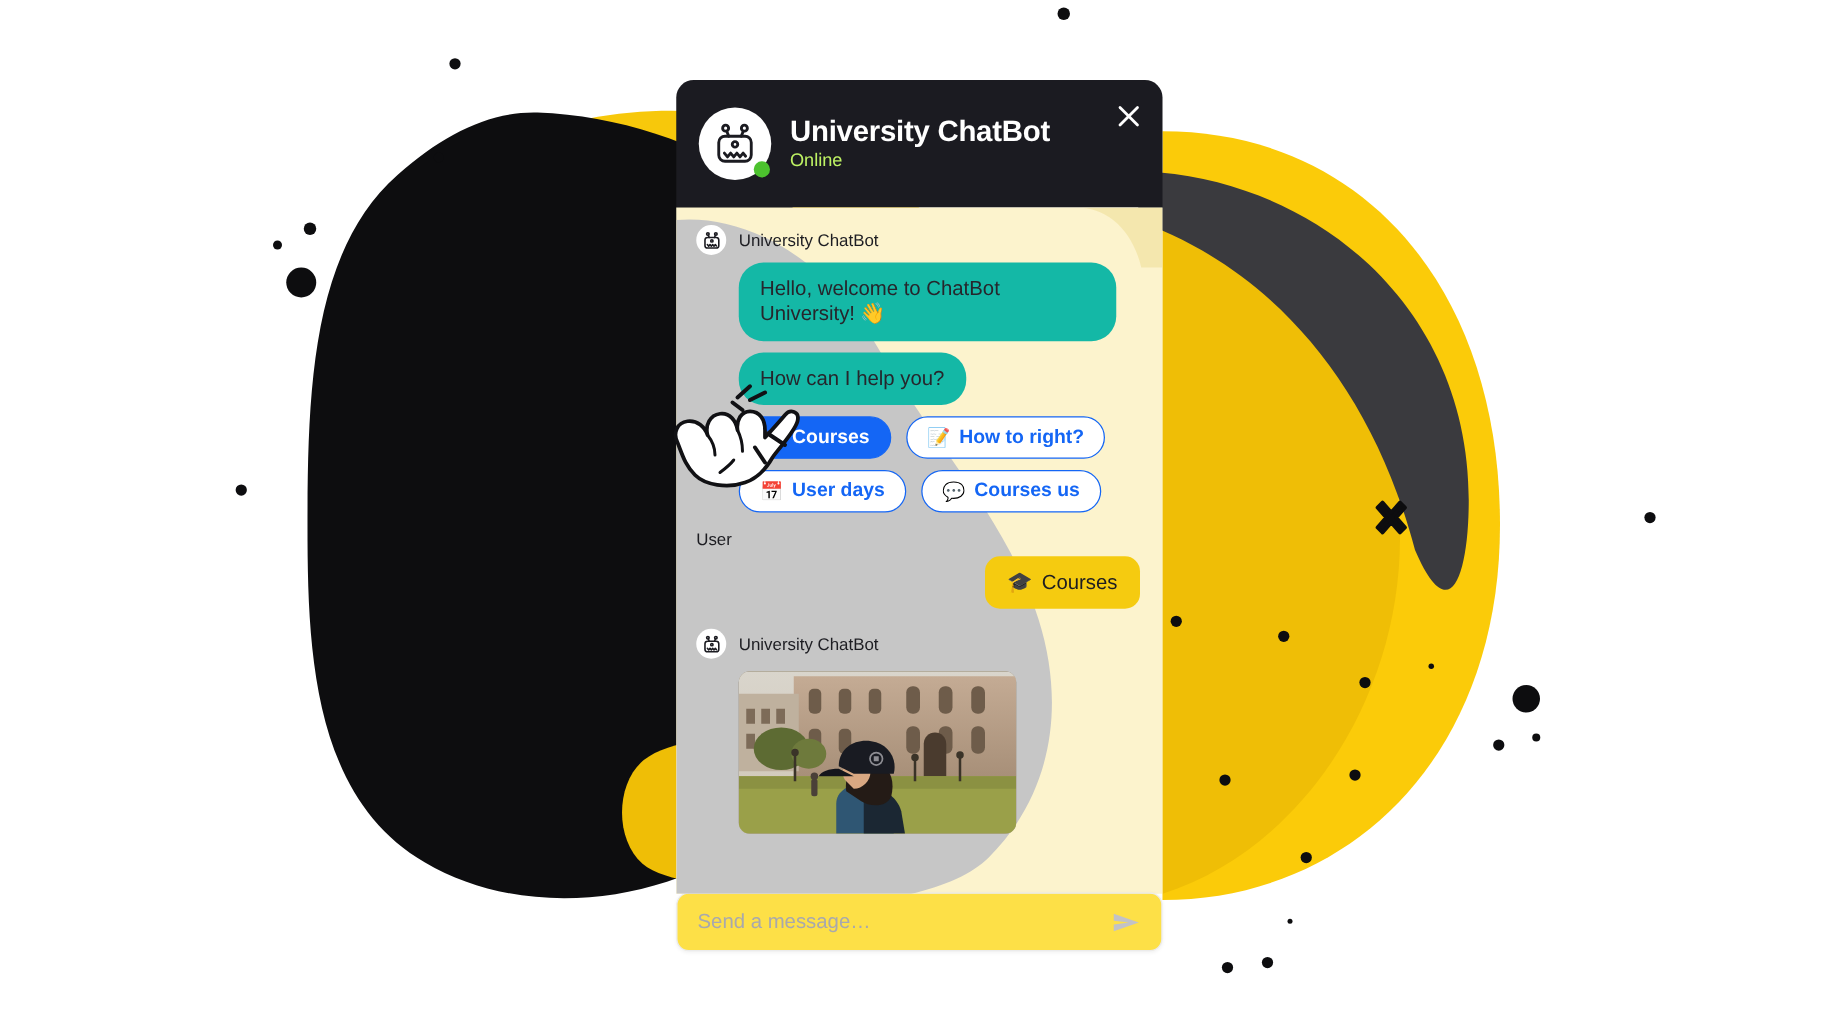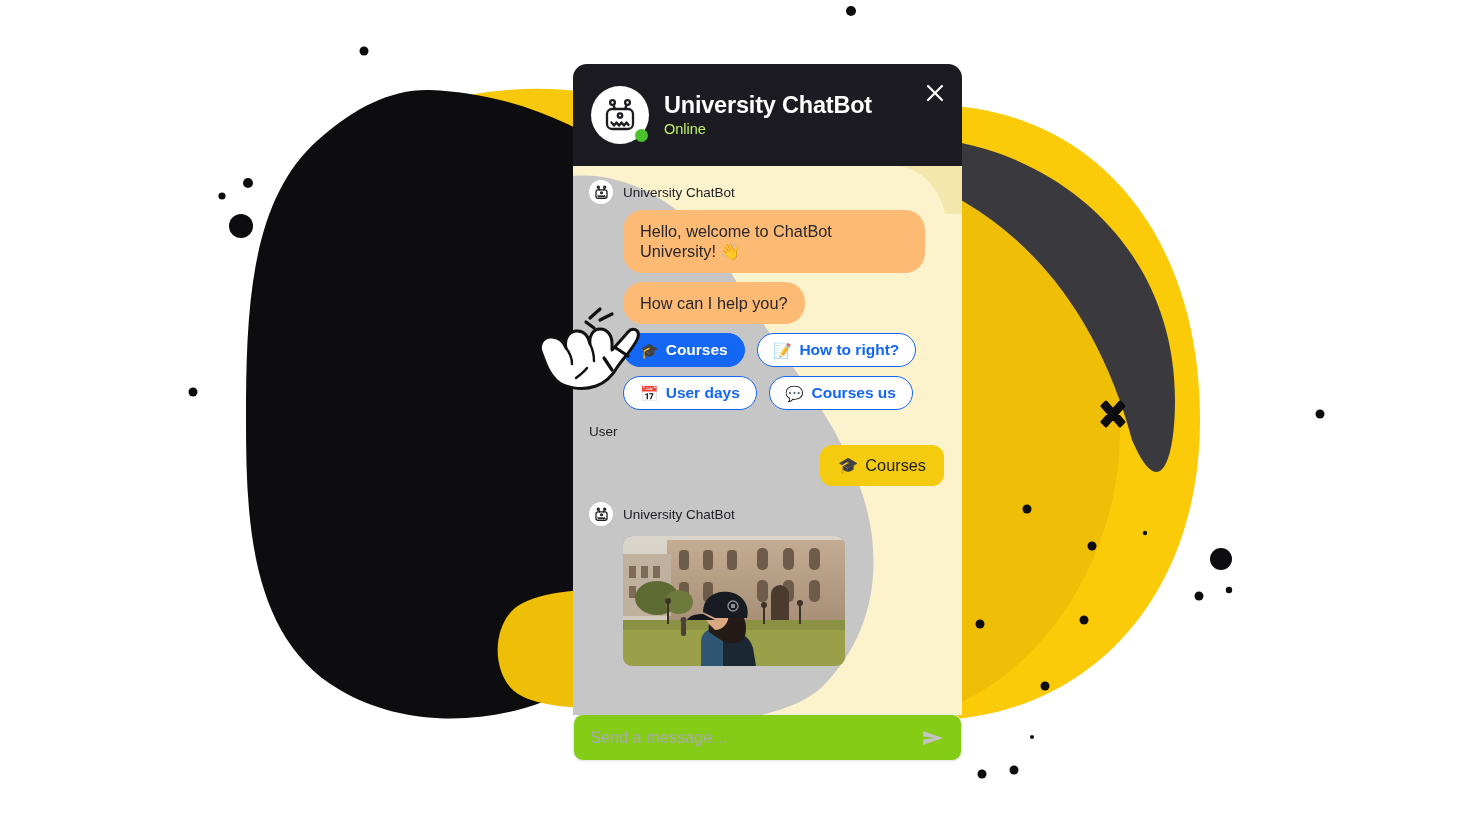--- a/index.html
+++ b/index.html
@@ -14,21 +14,20 @@
   
   .bg-layer { position: absolute; inset: 0; pointer-events: none; }
   .bg-layer svg { display: block; }
 
   
   .chat-widget {
     position: absolute;
     left: 541px; top: 64px;
     width: 389px;
     z-index: 40;
-    margin-left: 32px;
   }
 
   .chat-header {
     position: relative;
     background: #1b1b21;
     border-radius: 14px 14px 0 0;
     height: 102px;
     display: flex;
     align-items: center;
     padding: 0 18px;
@@ -72,21 +71,21 @@
   .sender-row { display: flex; align-items: center; gap: 10px; margin-bottom: 6px; }
   .sender-avatar {
     width: 24px; height: 24px; border-radius: 50%;
     background: #fff; display: flex; align-items: center; justify-content: center;
     flex: 0 0 24px;
   }
   .sender-name { font-size: 13.5px; color: #1d1d22; }
 
   .bubble-row { display: flex; padding-left: 34px; margin-bottom: 9px; }
   .bubble {
-    background: #fdba74;
+    background: #14b8a6;
     border-radius: 20px;
     padding: 11px 17px;
     font-size: 16.3px;
     color: #26262c;
     max-width: 302px;
     line-height: 1.25;
   }
 
   .quick-replies {
     display: flex; flex-wrap: wrap; gap: 9px 12px;
@@ -124,21 +123,21 @@
     border-radius: 9px;
     overflow: hidden;
     position: relative;
     background: #8a7d63;
   }
   .photo-card svg { display: block; }
 
   .chat-input {
     position: relative;
     margin-top: -1px;
-    background: #84cc16;
+    background: #fde047;
     border: 1px solid #ebebeb;
     border-radius: 10px;
     height: 47px;
     display: flex; align-items: center;
     padding: 0 16px;
     box-shadow: 0 1px 3px rgba(0,0,0,0.05);
     justify-content: space-between;
   }
   .chat-input input {
     flex: 1; border: none; outline: none;

